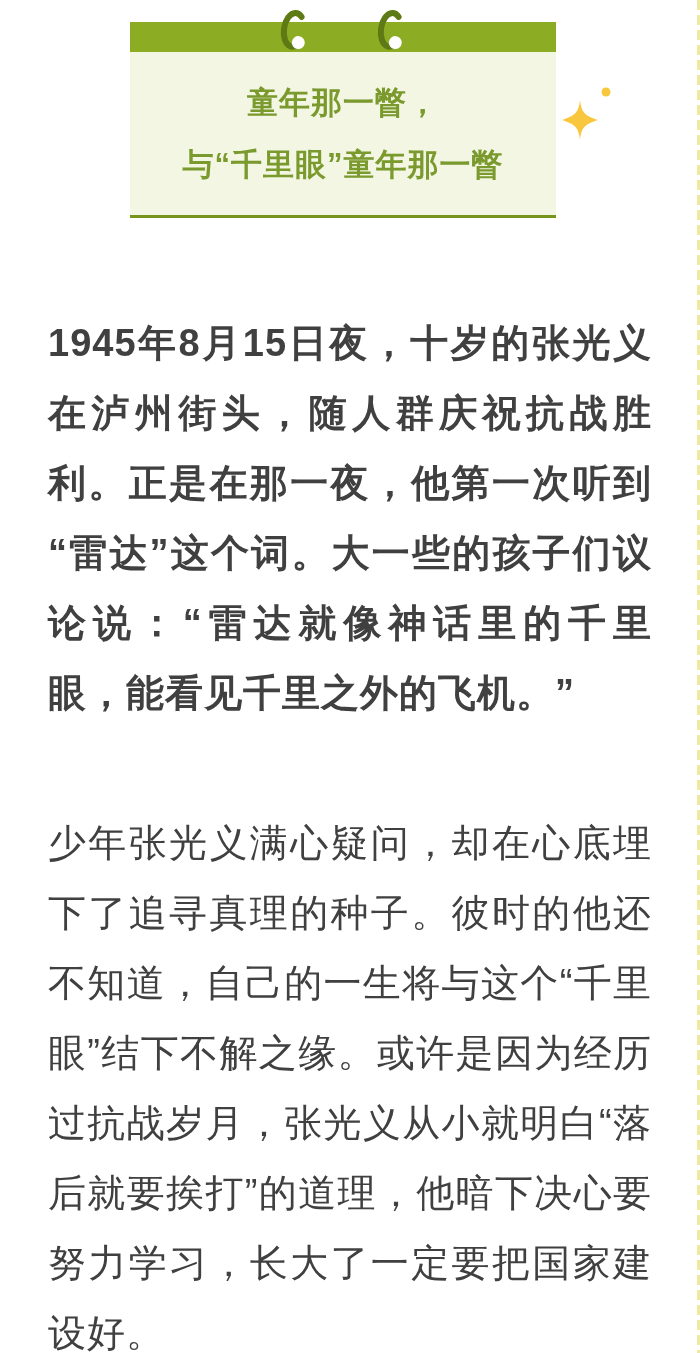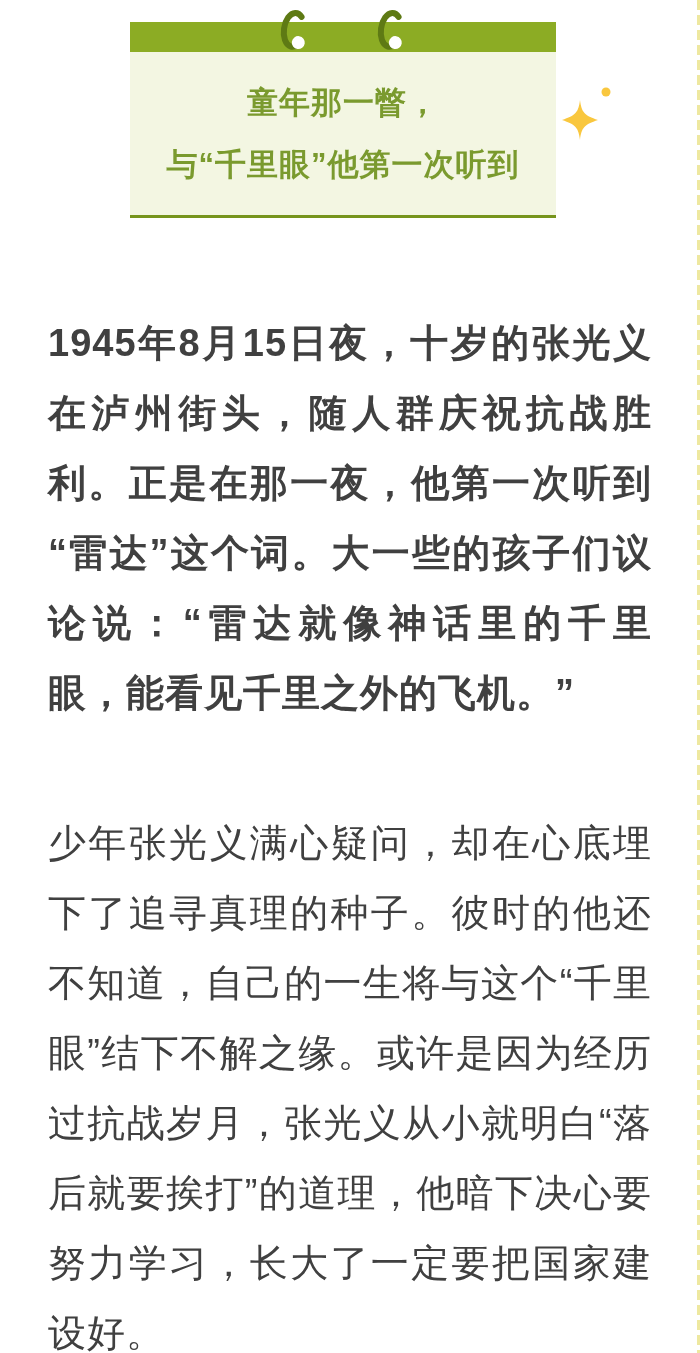--- a/index.html
+++ b/index.html
@@ -85,21 +85,21 @@
 
     <svg class="hook h2" viewBox="0 0 30 48">
       <g transform="rotate(8 15 26)">
         <path d="M19.7 12.1 A10 17 0 1 0 19.7 39.9" fill="none" stroke="#5e7a14" stroke-width="6" stroke-linecap="round"></path>
         <circle cx="20" cy="38" r="6.5" fill="#ffffff"></circle>
       </g>
     </svg>
 
     <div class="card-body">
       <div class="title-line">童年那一瞥，</div>
-      <div class="title-line">与“千里眼”他第一次听到</div>
+      <div class="title-line">与“千里眼”童年那一瞥</div>
     </div>
   </div>
 
   <svg class="sparkle" viewBox="0 0 60 62">
     <path d="M24 20 C25.5 32.5 28.5 35.5 42 40 C28.5 44.5 25.5 47.5 24 60
              C22.5 47.5 19.5 44.5 6 40 C19.5 35.5 22.5 32.5 24 20 Z" fill="#f9c73e"></path>
     <circle cx="50" cy="12" r="4.5" fill="#f9c73e"></circle>
   </svg>
 
   <div class="content">

